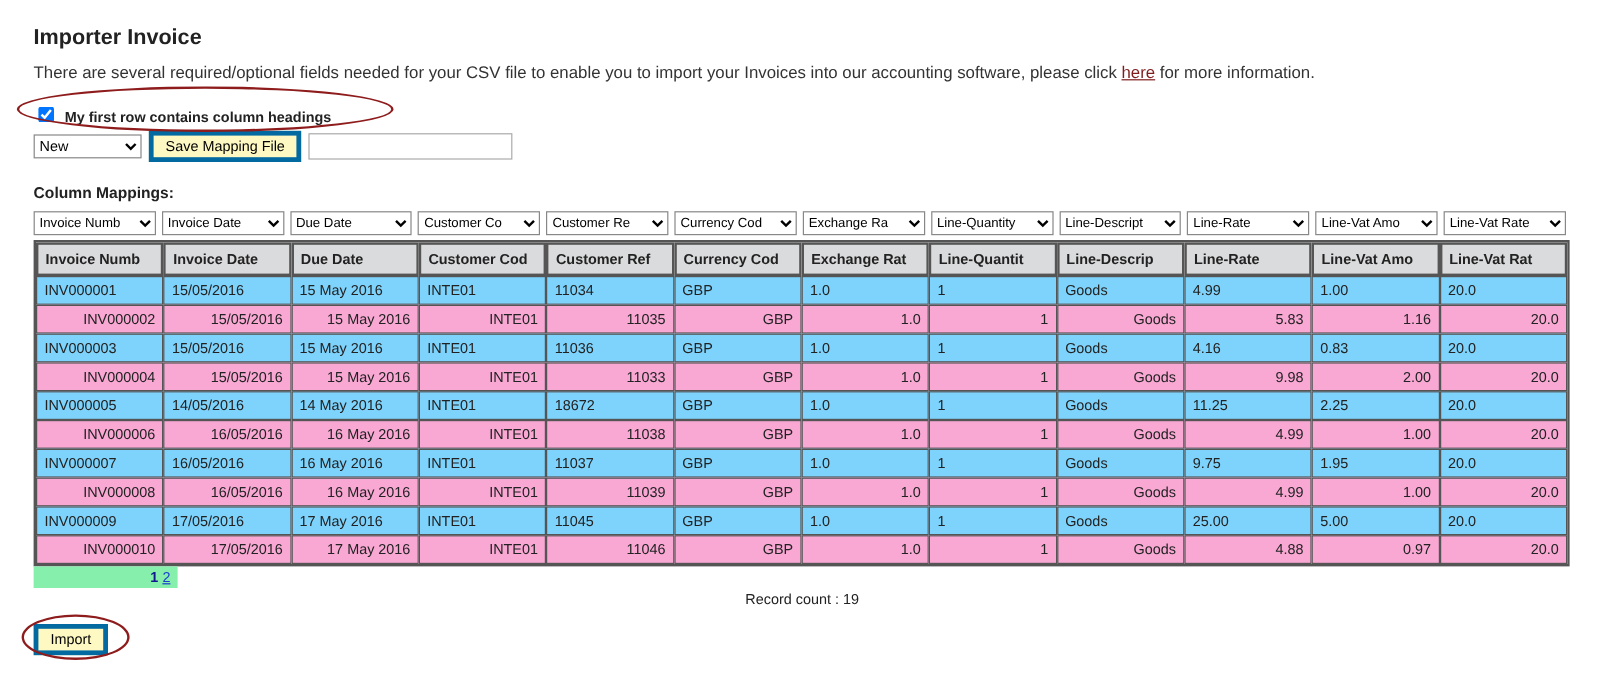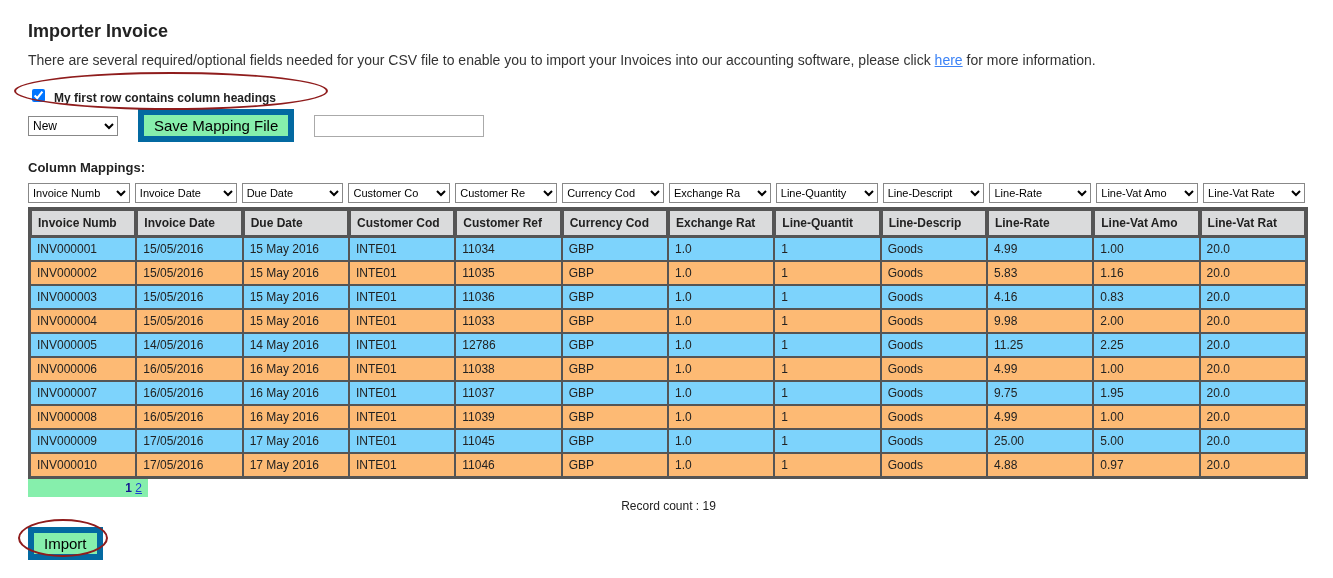--- a/index.html
+++ b/index.html
@@ -14,40 +14,40 @@
   h2.page-title{
     font-size:18px;
     font-weight:bold;
     margin:15px 0 10px 0;
   }
   .intro{
     font-size:14px;
     color:#333;
     margin:0 0 18px 0;
   }
-  .intro a{ color:#3b82f6; text-decoration:underline; }
+  .intro a{ color:#7f1d1d; text-decoration:underline; }
   .circle{
     position:absolute;
     border:2px solid #8f1c1c;
     border-radius:50%;
     pointer-events:none;
   }
   .opt-wrap{ position:relative; margin:6px 0 8px 0;}
   .opt-row{ display:flex; align-items:flex-end; gap:6px; font-weight:bold; font-size:12px;}
-  .controls-row{ display:flex; align-items:center; gap:20px; margin-top:4px;}
+  .controls-row{ display:flex; align-items:center; gap:6px; margin-top:4px;}
   select.plain{
     font-size:12px;
     border:1px solid #888;
     background:#fff;
     height:20px;
   }
   .btn{
-    font-size:15px;
-    background:#86efac;
-    border:6px solid #0369a1;
+    font-size:12px;
+    background:#fef9c3;
+    border:4px solid #0369a1;
     padding:2px 10px;
     cursor:pointer;
   }
   input.name-field{
     width:160px; height:18px;
     border:1px solid #aaa;
     font-size:12px;
     padding:1px 4px;
   }
   .section-label{
@@ -82,21 +82,21 @@
     border:2px solid #555;
     padding:5px 6px;
     white-space:nowrap; overflow:hidden;
   }
   table.data td{
     font-size:12px;
     border:1px solid #555;
     padding:4px 6px;
     white-space:nowrap; overflow:hidden;
   }
-  table.data tbody tr.even td{ background:#fdba74; }
+  table.data tbody tr.even td{ background:#f9a8d4;text-align:right; }
   table.data tbody tr.odd  td{ background:#7dd3fc; }
 
   .pager-bar{
     background:#86efac;
     width:108px;
     text-align:right;
     padding:2px 6px;
     font-size:12px;
     color:#fff;
   }
@@ -218,21 +218,21 @@
         <td>Goods</td>
         <td>9.98</td>
         <td>2.00</td>
         <td>20.0</td>
       </tr>
       <tr class="odd">
         <td>INV000005</td>
         <td>14/05/2016</td>
         <td>14 May 2016</td>
         <td>INTE01</td>
-        <td>12786</td>
+        <td>18672</td>
         <td>GBP</td>
         <td>1.0</td>
         <td>1</td>
         <td>Goods</td>
         <td>11.25</td>
         <td>2.25</td>
         <td>20.0</td>
       </tr>
       <tr class="even">
         <td>INV000006</td>

